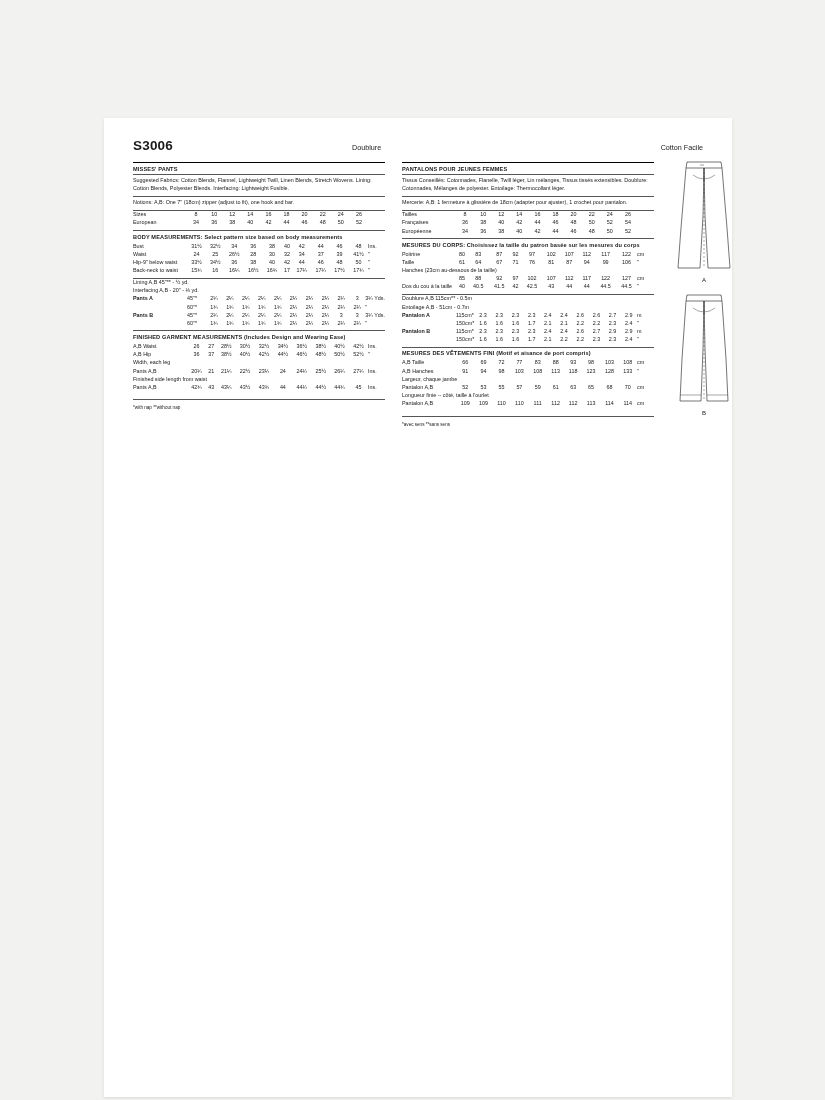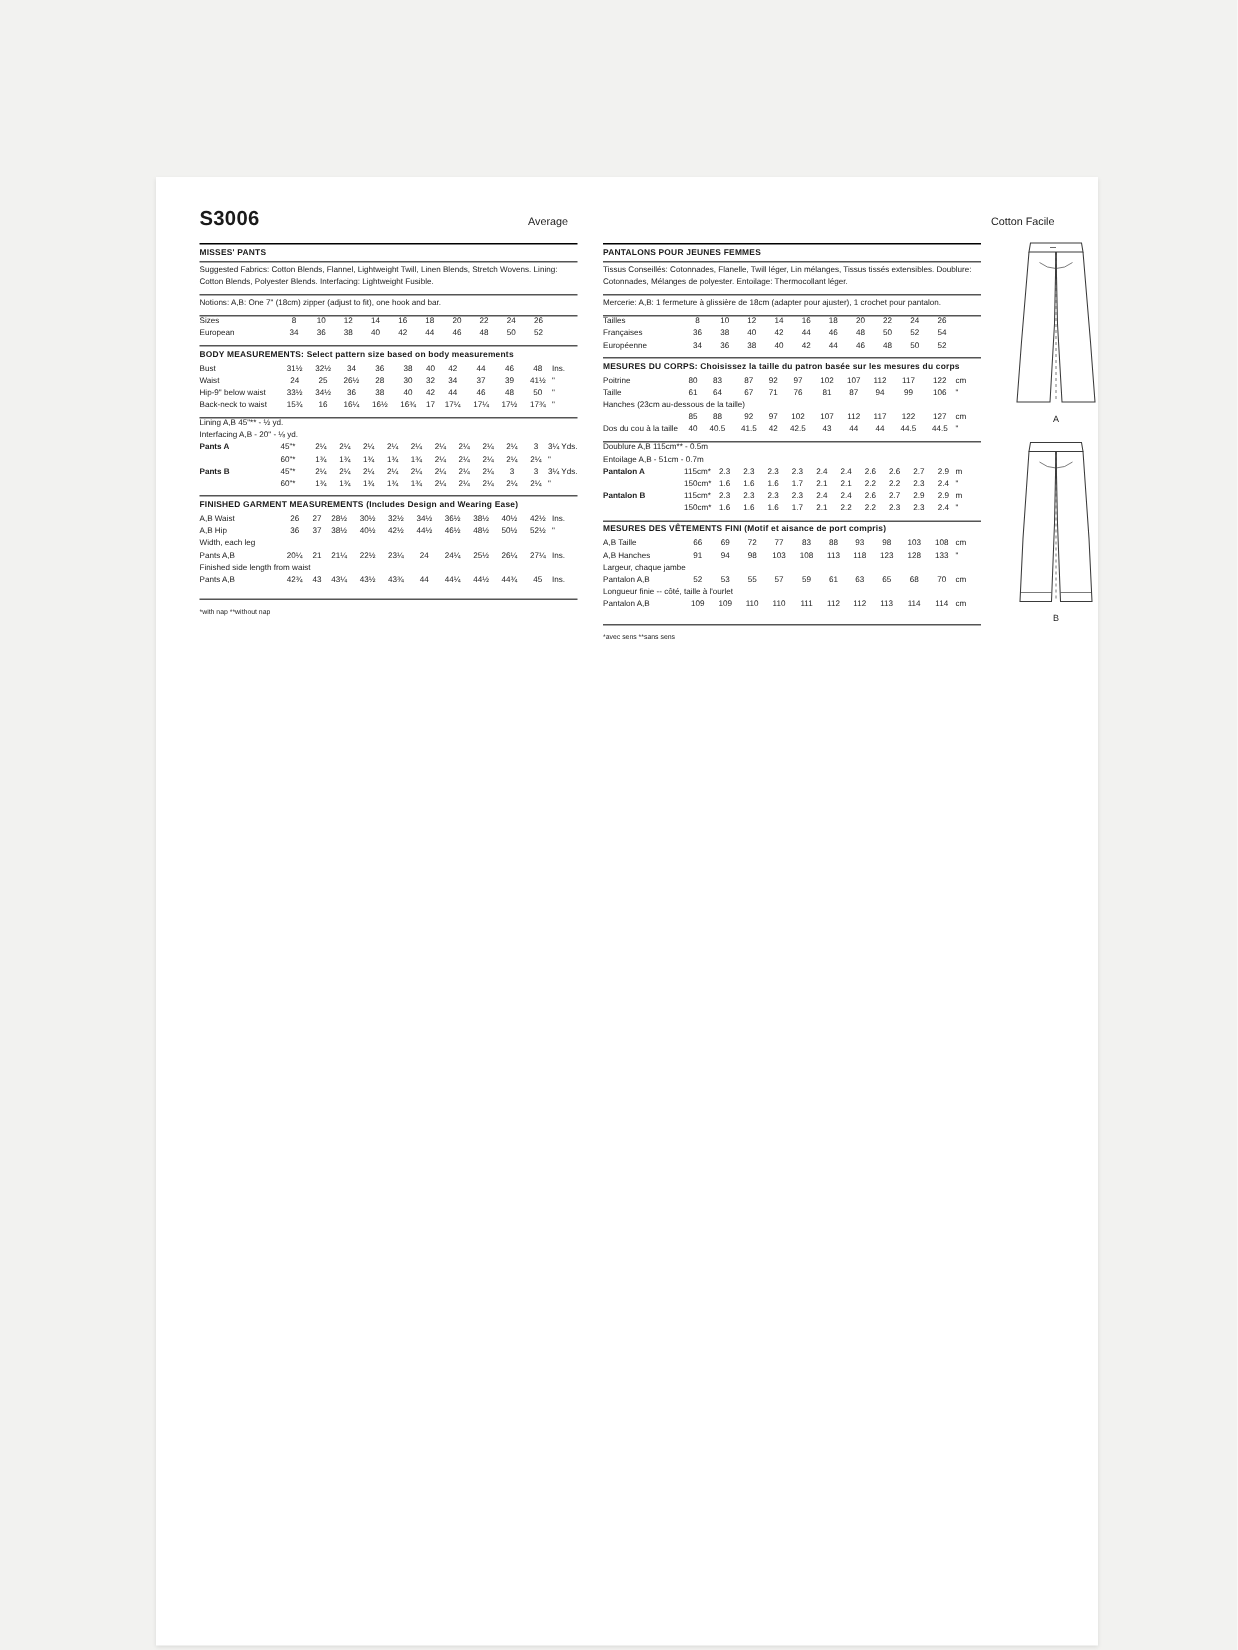--- a/index.html
+++ b/index.html
@@ -76,21 +76,21 @@
   svg{display:block;}
 </style>
 </head>
 <body>
 
 <div id="sheet">
   <div class="inner">
 
     <div class="hdr">
       <div class="code">S3006</div>
-      <div class="avg">Average</div>
+      <div class="avg">Doublure</div>
       <div class="moins">Cotton Facile</div>
     </div>
 
     <div class="cols" style="height:320px;">
 
       <div class="col left">
         <div class="rule"></div>
         <div class="sect-title">MISSES' PANTS</div>
         <div class="rule thin"></div>
         <div class="para">Suggested Fabrics: Cotton Blends, Flannel, Lightweight Twill, Linen Blends, Stretch Wovens. Lining: Cotton Blends, Polyester Blends. Interfacing: Lightweight Fusible.</div>

